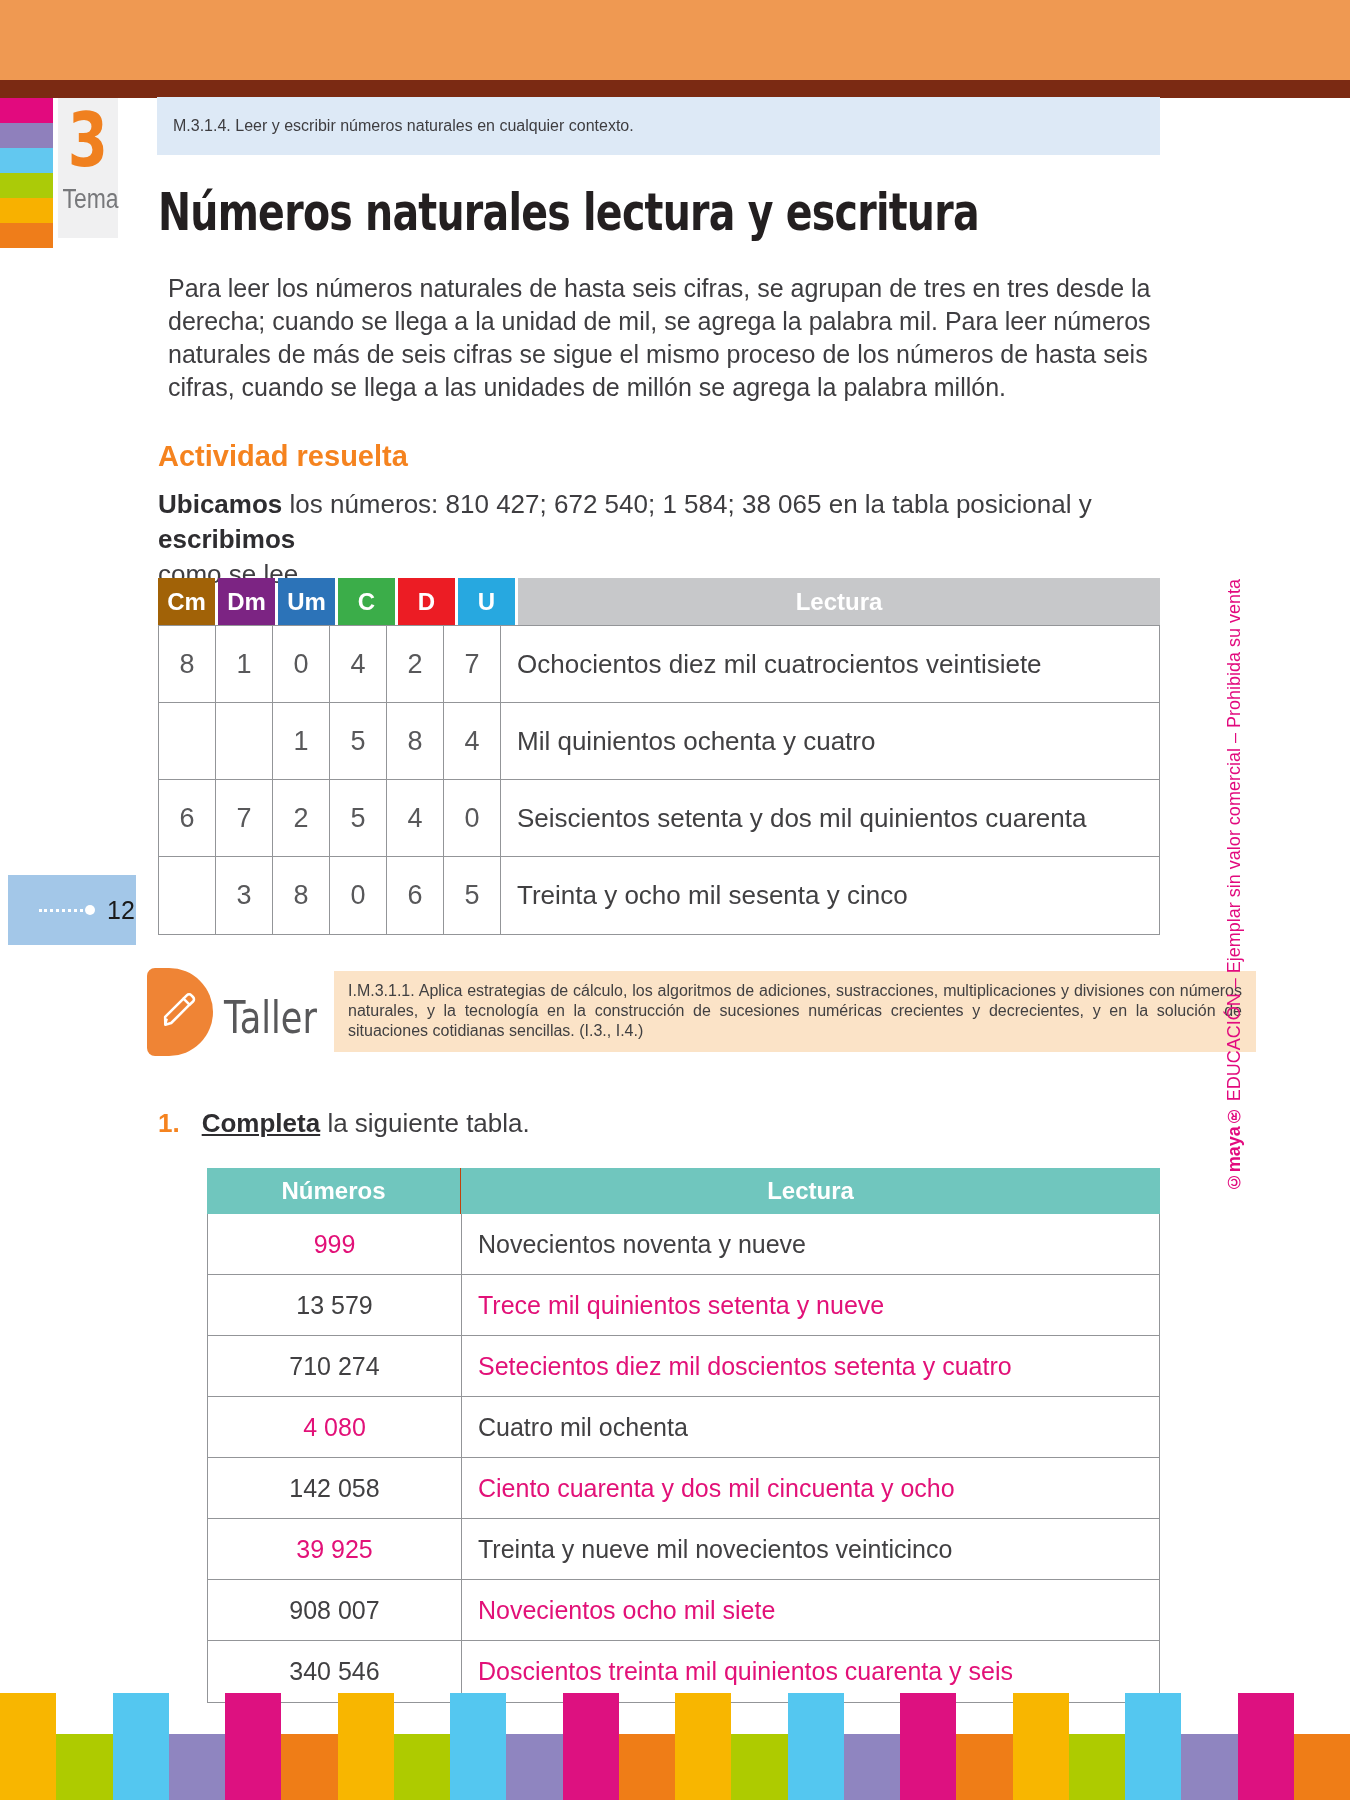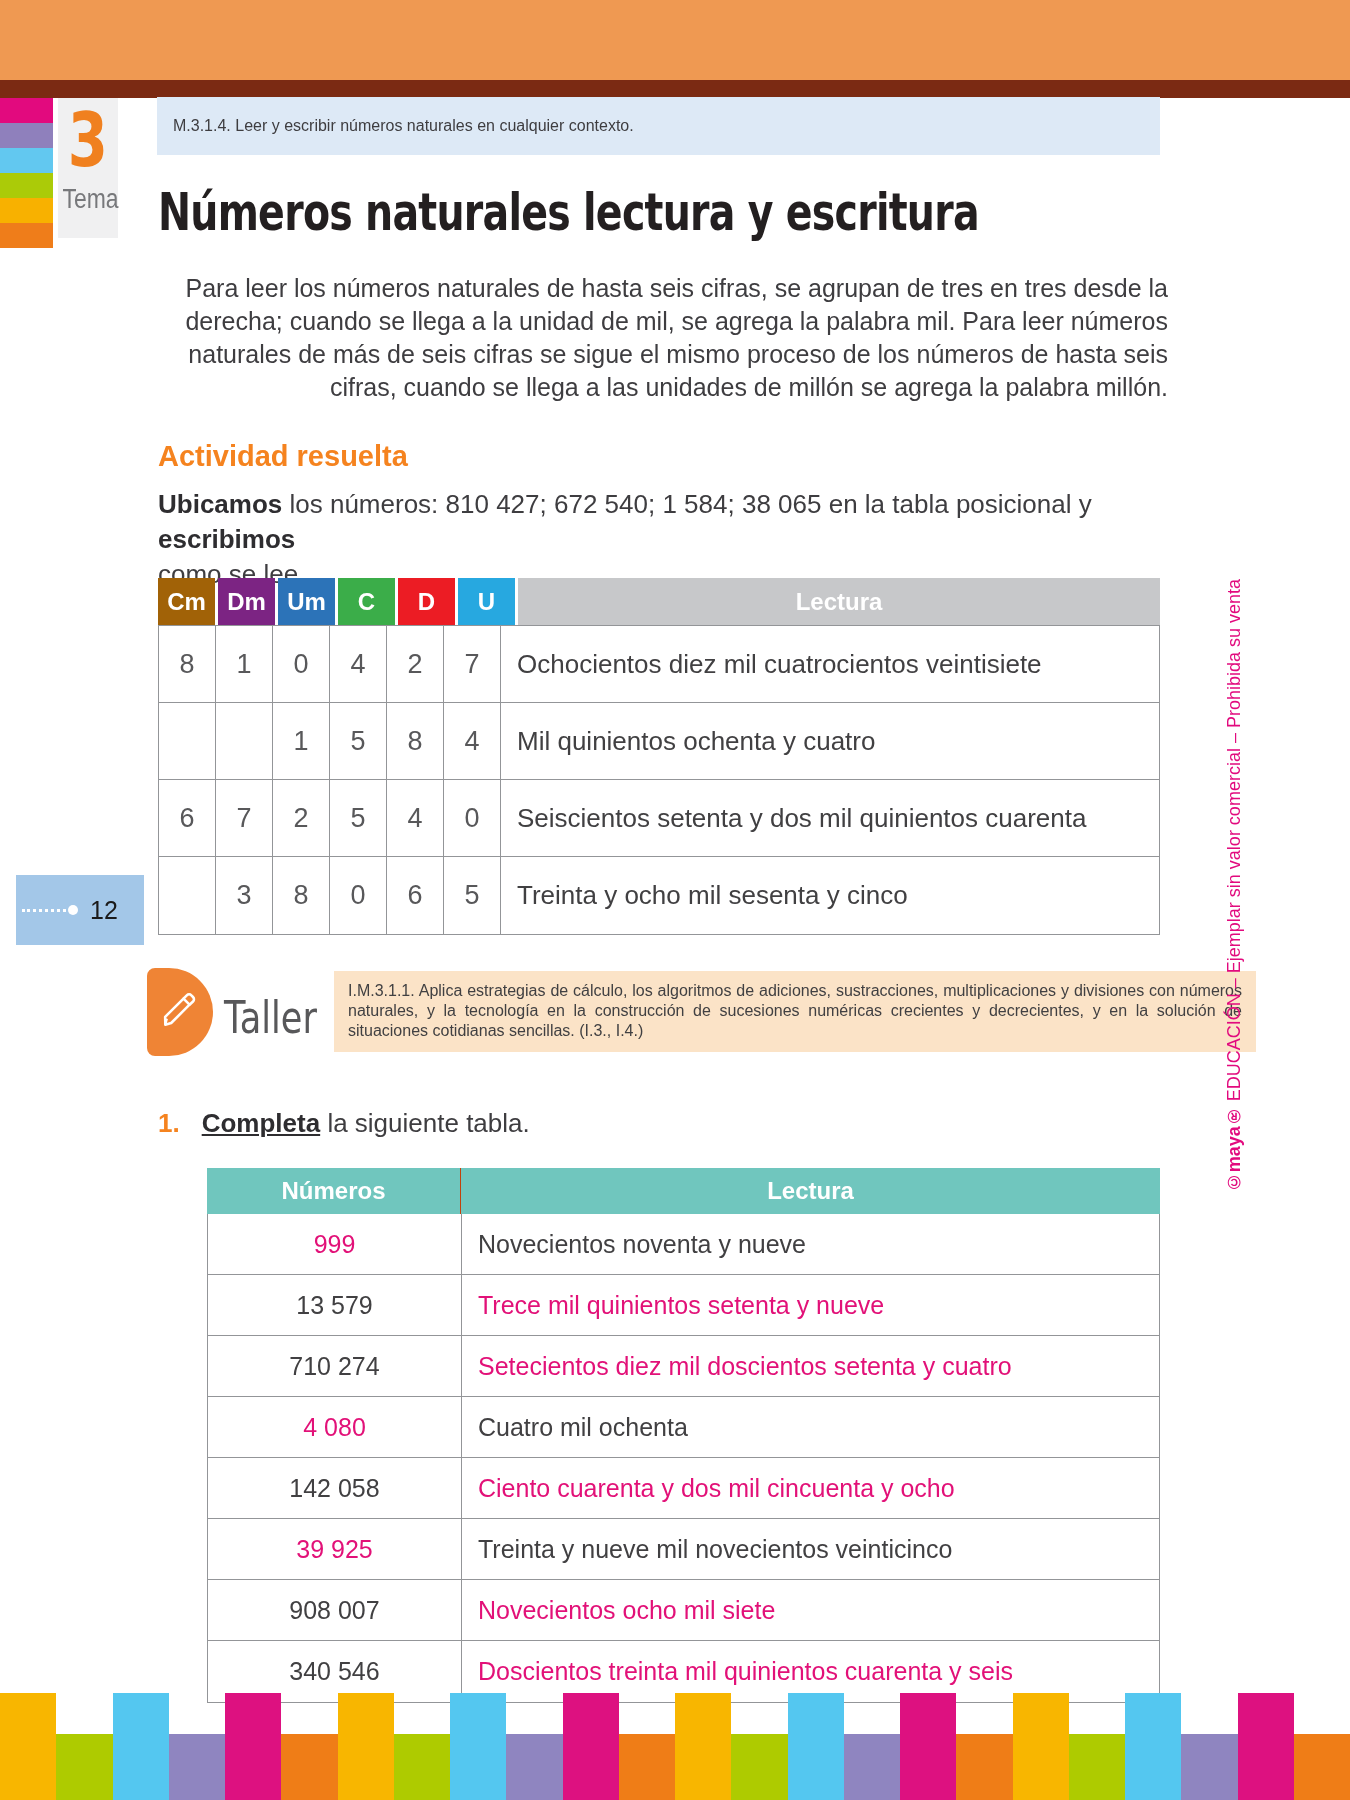--- a/index.html
+++ b/index.html
@@ -16,37 +16,37 @@
   #side-stripes .stripe { width:53px; height:25px; }
   .tema-box { position:absolute; left:58px; top:98px; width:60px; height:140px; background:#F0F0F1; text-align:center; }
   .tema-num { display:inline-block; font-family:"DejaVu Sans", sans-serif; font-weight:bold; font-size:74px; line-height:84px; transform:scaleX(.78); transform-origin:center top; }
   .tema-label { display:block; margin-top:2px; font-size:27px; color:#77787B; transform:scaleX(.85); }
   
   .standards-box { position:absolute; left:157px; top:97px; width:1003px; height:58px; background:#DDE9F6; display:flex; align-items:center; padding-left:16px; }
   .standards-box span { font-size:16px; color:#3E3D40; }
   
   .page-title { position:absolute; left:158px; top:182px; font-family:"DejaVu Sans", sans-serif; font-weight:bold; font-size:52px; color:#231F20; white-space:nowrap; transform:scaleX(.76); transform-origin:left center; letter-spacing:-1px; }
   
-  .intro { position:absolute; left:158px; top:272px; width:1010px; font-size:25px; line-height:33px; color:#3E3D40;text-align:right; }
+  .intro { position:absolute; left:168px; top:272px; width:1010px; font-size:25px; line-height:33px; color:#3E3D40; }
   .intro span { display:block; white-space:nowrap; }
   
   .activity-heading { position:absolute; left:158px; top:440px; font-size:29px; font-weight:bold; color:#F5831F; }
   .activity-lead { position:absolute; left:158px; top:487px; width:1010px; font-size:26px; line-height:35px; color:#3E3D40; }
   .activity-lead b { font-weight:bold; color:#2E2D30; }
   
   .t1 { position:absolute; left:158px; top:578px; width:1002px; }
   .t1-header { display:flex; height:47px; }
   .t1-header .hcell { width:57px; margin-right:3px; color:#fff; font-weight:bold; font-size:24px; display:flex; align-items:center; justify-content:center; }
   .t1-header .hcell.lectura { flex:1; margin-right:0; }
   .t1-body { display:grid; grid-template-columns:57px 57px 57px 57px 57px 57px 1fr; border:1px solid #939598; }
   .t1-body .cell { height:77px; border-right:1px solid #939598; border-bottom:1px solid #939598; display:flex; align-items:center; justify-content:center; font-size:27px; color:#58585A; }
   .t1-body .cell.lec { justify-content:flex-start; padding-left:16px; border-right:none; font-size:26px; color:#414042; }
   .t1-body .cell.lastrow { border-bottom:none; }
   
-  .page-tab { position:absolute; left:16px; top:875px; width:128px; height:70px; background:#A3C7E8; display:flex; align-items:center; }
+  .page-tab { position:absolute; left:8px; top:875px; width:128px; height:70px; background:#A3C7E8; display:flex; align-items:center;padding-left:25px; }
   .leader { width:44px; border-top:3px dotted #fff; margin-left:6px; }
   .leader-dot { width:10px; height:10px; border-radius:50%; background:#fff; margin-left:2px; }
   .page-num { font-size:25px; color:#1A1A1A; margin-left:12px; }
   
   .taller-icon { position:absolute; left:147px; top:968px; width:66px; height:88px; border-radius:8px 44px 44px 8px; display:flex; align-items:center; justify-content:center; }
   .taller-label { position:absolute; left:224px; top:992px; font-family:"DejaVu Sans", sans-serif; font-size:44px; color:#58585A; transform:scaleX(.8); transform-origin:left center; }
   .taller-box { position:absolute; left:334px; top:971px; width:922px; height:81px; background:#FBE3C7; padding:10px 14px 0 14px; }
   .taller-box p { font-size:16px; line-height:20px; color:#414042; text-align:justify; }
   
   .exercise { position:absolute; left:158px; top:1108px; font-size:26px; color:#3E3D40; }

